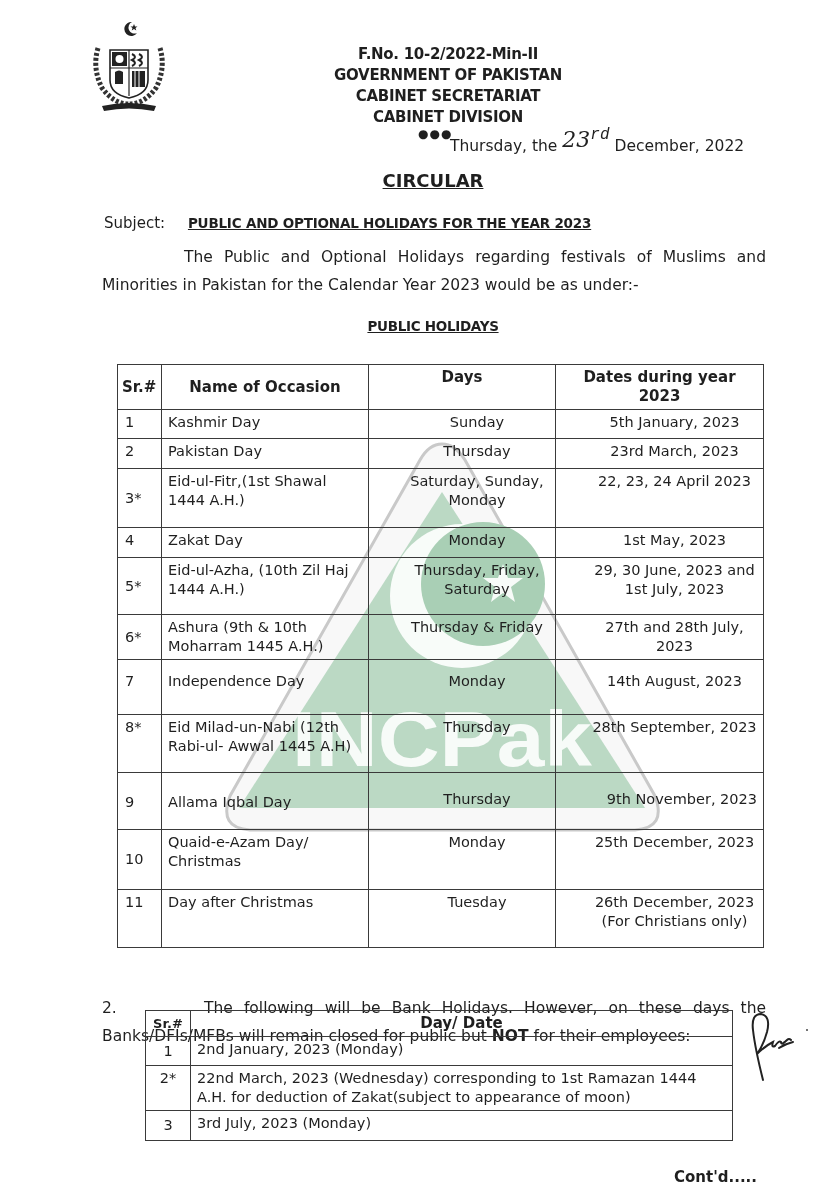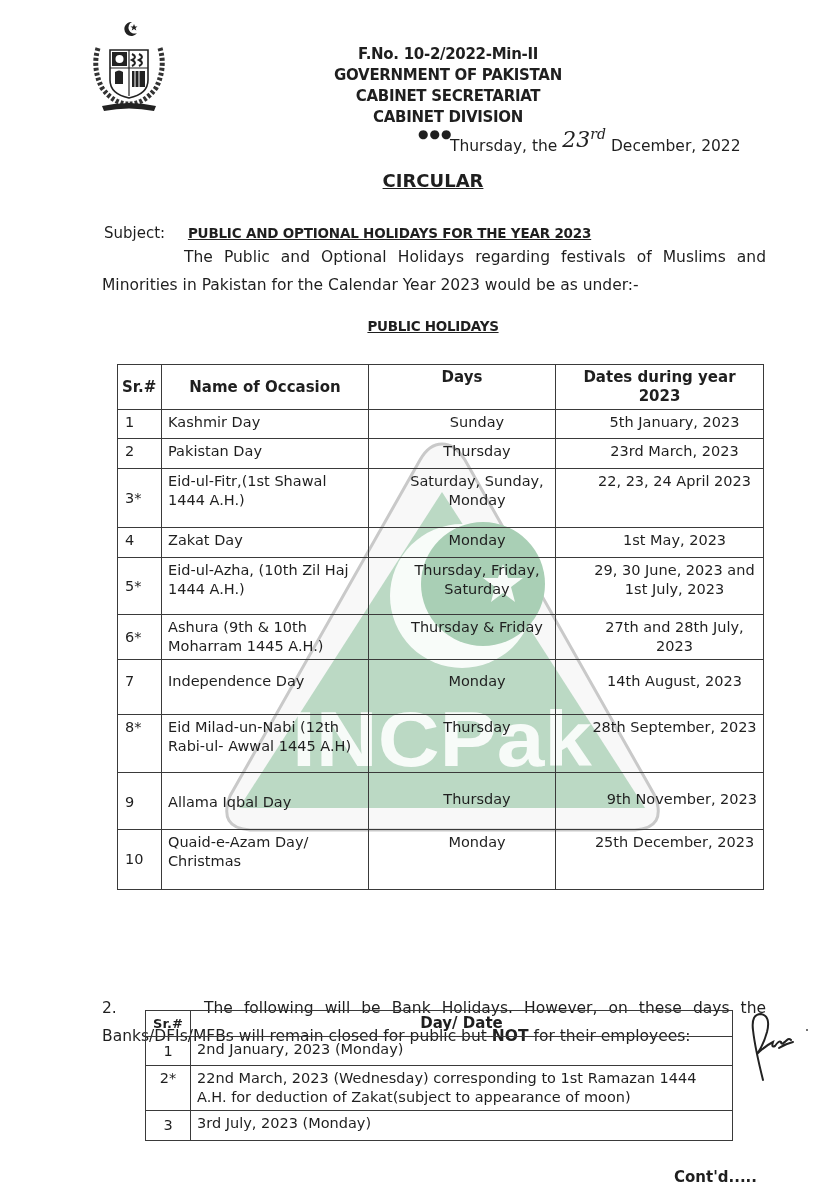--- a/index.html
+++ b/index.html
@@ -11,23 +11,23 @@
     .abs { position: absolute; }
     .emblem { left: 88px; top: 18px; width: 82px; height: 96px; }
     .hdr { left: 0; width: 836px; text-align: center; font-weight: bold; font-size: 15px; letter-spacing: -0.3px; }
     .hdr.l1 { top: 45px; left: 30px; }
     .hdr.l2 { top: 66px; left: 30px; }
     .hdr.l3 { top: 87px; left: 30px; }
     .hdr.l4 { top: 108px; left: 30px; }
     .dots { left: 409px; top: 108px; font-size: 12px; font-weight: bold; letter-spacing: 1px; top: 110px; }
     .dateline { left: 450px; top: 131px; font-size: 15.5px; white-space: nowrap; }
     .dateline .hw { font-family: "DejaVu Serif", serif; font-size: 22px; font-style: italic; position: relative; top: -4px; }
-    .dateline .hw sup { font-size: 14px; }
+    .dateline .hw sup { font-size: 16px; font-family: Liberation Mono, monospace; }
     .circular { left: 0; width: 836px; top: 170px; text-align: center; font-weight: bold; font-size: 18px; text-decoration: underline; padding-left: 30px; box-sizing: border-box; }
-    .subject { left: 104px; top: 224px; font-size: 15px; white-space: nowrap; }
+    .subject { left: 104px; top: 214px; font-size: 15px; white-space: nowrap; }
     .subject .sv { font-weight: bold; text-decoration: underline; font-size: 13.5px; margin-left: 18px; letter-spacing: -0.2px; }
     .para { left: 102px; width: 664px; font-size: 15.5px; line-height: 28px; text-align: justify; }
     .para1 { top: 243px; text-indent: 82px; }
     .ph-title { left: 0; width: 836px; top: 318px; text-align: center; font-weight: bold; font-size: 13.5px; text-decoration: underline; padding-left: 30px; box-sizing: border-box; letter-spacing: -0.3px; }
 
     table.grid { border-collapse: collapse; position: absolute; table-layout: fixed; }
     table.grid td, table.grid th { border: 1.3px solid #3a3a3a; font-size: 14.5px; vertical-align: top; padding: 3px 6px; line-height: 19px; }
     table.grid th { font-weight: bold; font-size: 15px; }
     .main-tbl { left: 117px; top: 364px; width: 646px; }
     .main-tbl .c1 { width: 44px; }
@@ -176,20 +176,29 @@
       <td style="padding-top:20px;">Allama Iqbal Day</td>
       <td class="ctr" style="padding-top:17px;">Thursday</td>
       <td class="ctr" style="padding-top:17px;text-align:right;">9th November, 2023</td>
     </tr>
     <tr style="height:60px;">
       <td class="sr mid">10</td>
       <td>Quaid-e-Azam Day/ Christmas</td>
       <td class="ctr">Monday</td>
       <td class="ctr">25th December, 2023</td>
     </tr>
+    <tr style="height:58px;">
+      <td class="sr">11</td>
+      <td>Day after Christmas</td>
+      <td class="ctr">Tuesday</td>
+      <td class="ctr">
+        <div>26th December, 2023</div>
+        <div>(For Christians only)</div>
+      </td>
+    </tr>
   </tbody>
 </table>
 
 <div class="abs para para2">
   <span class="num">2.</span><span>The following will be Bank Holidays. However, on these days the Banks/DFIs/MFBs will remain closed for public but</span>
   <b>NOT</b>
   <span>for their employees:</span>
 </div>
 
 <table class="grid bank-tbl">

